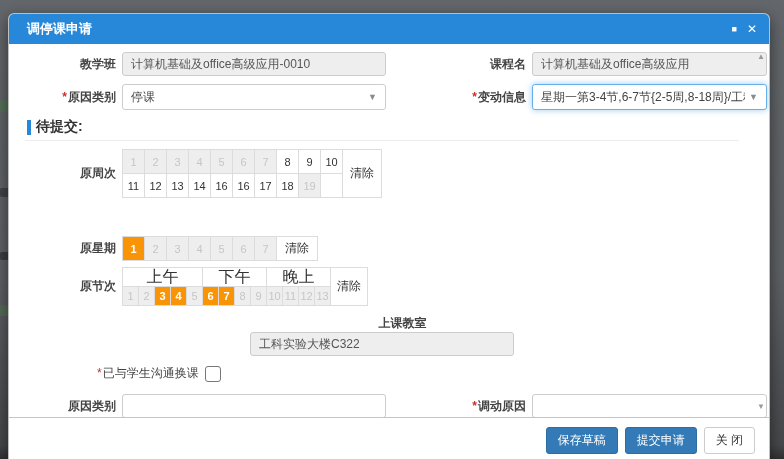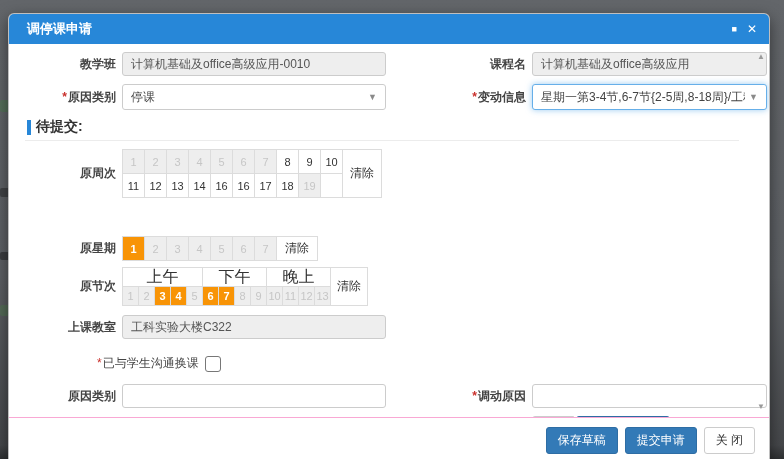--- a/index.html
+++ b/index.html
@@ -206,21 +206,21 @@
           <div class="cell off">8</div>
           <div class="cell off">9</div>
           <div class="cell off">10</div>
           <div class="cell off">11</div>
           <div class="cell off">12</div>
           <div class="cell off">13</div>
         </div>
     </div>
 
 
-    <div class="frow" style="margin-bottom:16px;">
+    <div class="frow" style="margin-bottom:9px;flex-direction:column;">
       <span class="lbl">上课教室</span>
       <span class="fld"><input class="inp disabled" disabled="" value="工科实验大楼C322" style=""></span>
     </div>
 
     <div class="chk-row">
       <span class="chk-label"><span class="star">*</span><span>已与学生沟通换课</span></span>
       <span class="checkbox"></span>
     </div>
 
     <div class="frow">

